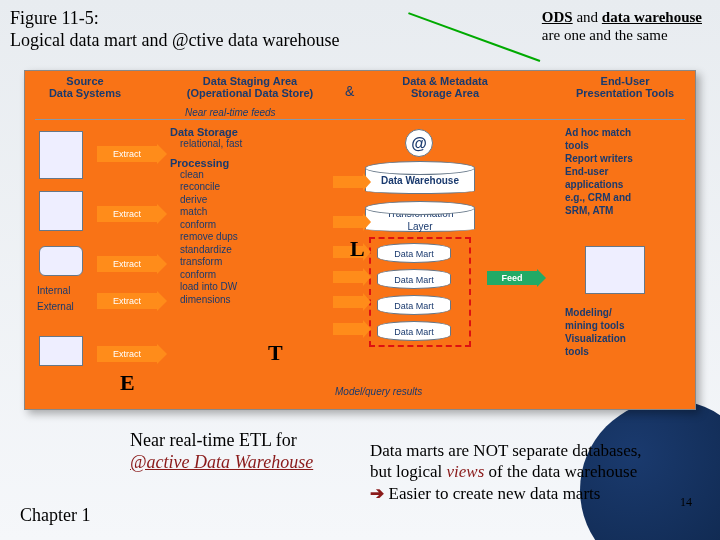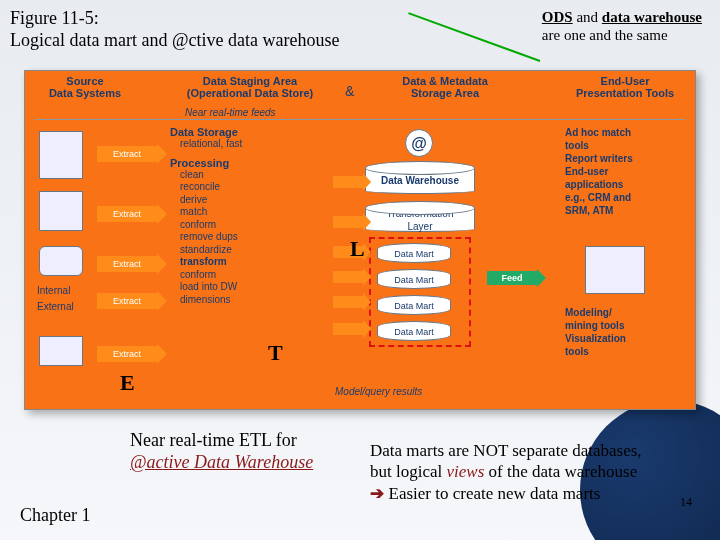--- a/index.html
+++ b/index.html
@@ -118,21 +118,21 @@
     <div class="items">relational, fast</div>
     <div class="hdr" style="margin-top:6px">Processing</div>
     <div class="items">
       <div>clean</div>
         <div>reconcile</div>
         <div>derive</div>
       <div>match</div>
         <div>conform</div>
         <div>remove dups</div>
       <div>standardize</div>
-        <div style="font-weight:bold">transform</div>
+        <div style="font-weight:normal">transform</div>
       <div>conform</div>
         <div>load into DW</div>
         <div>dimensions</div>
     </div>
   </div>
 
   <div class="at-circle">@</div>
   <div class="cyl dw-cyl">Data Warehouse</div>
   <div class="cyl trans-cyl">
     <span>Transformation</span><br><span>Layer</span>

